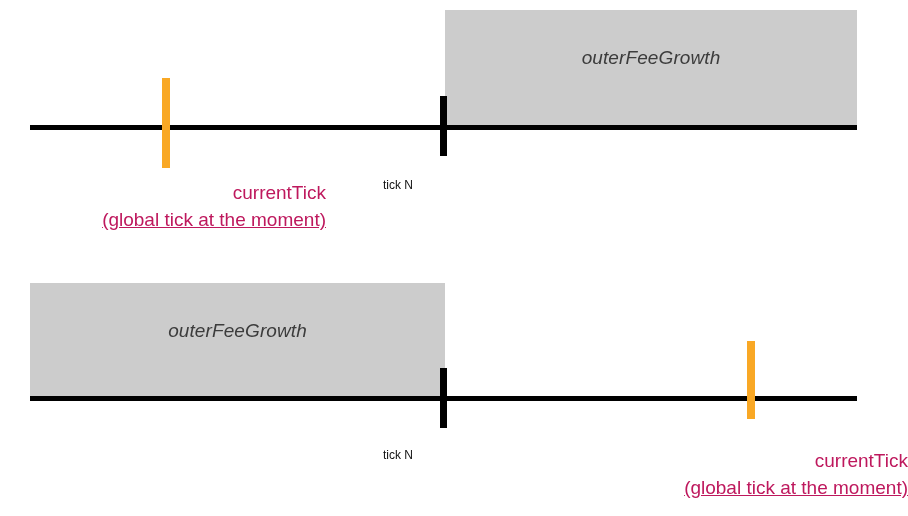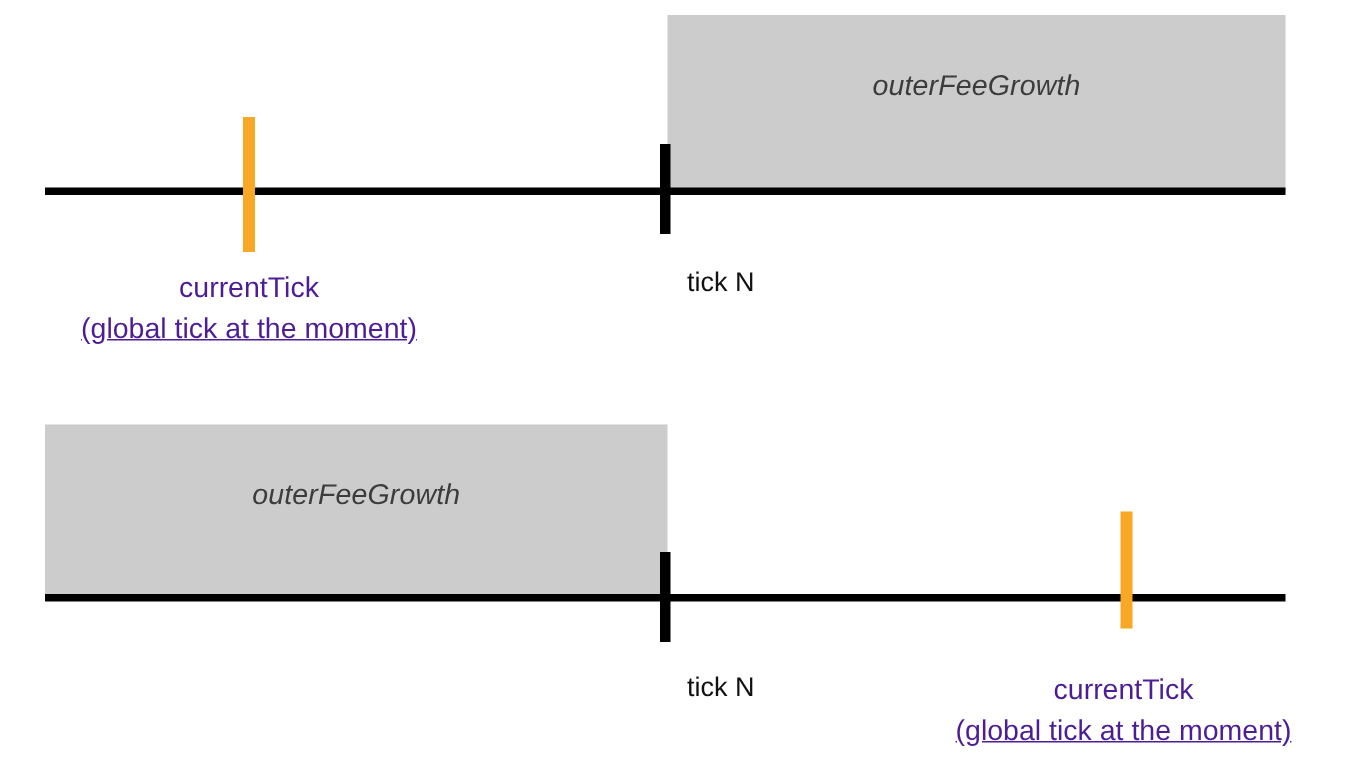--- a/index.html
+++ b/index.html
@@ -40,30 +40,30 @@
     position: absolute;
     font-style: italic;
     font-size: 19px;
     color: #3c3c3c;
     text-align: center;
     white-space: nowrap;
     letter-spacing: 0.1px;
   }
   .tick-label {
     position: absolute;
-    font-size: 18px;
+    font-size: 12px;
     color: #111111;
-    text-align: right;
+    text-align: left;
     white-space: nowrap;
   }
   .current-label {
     position: absolute;
     font-size: 19px;
-    color: #4c1d95;
-    text-align: center;
+    color: #be185d;
+    text-align: right;
     white-space: nowrap;
     line-height: 1.42;
   }
   .current-label .sub {
     display: block;
     text-decoration: underline;
   }
 
   
   

